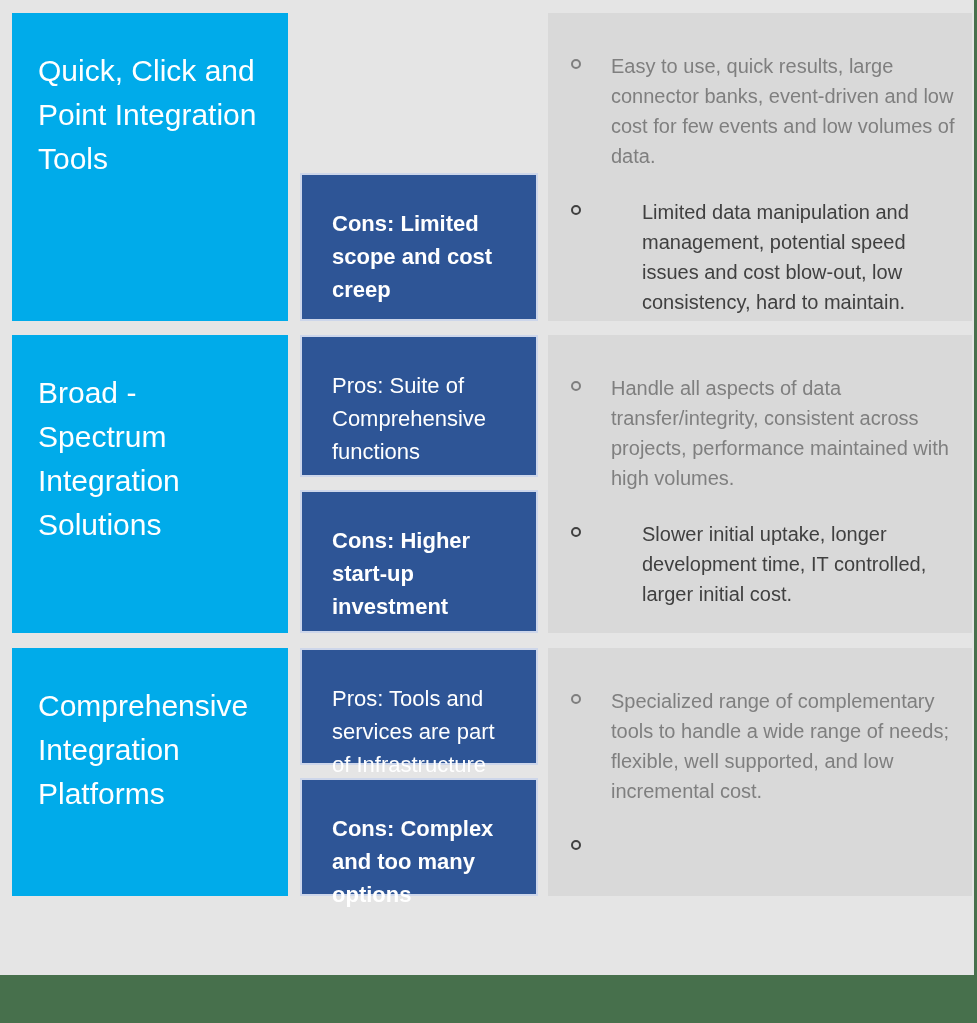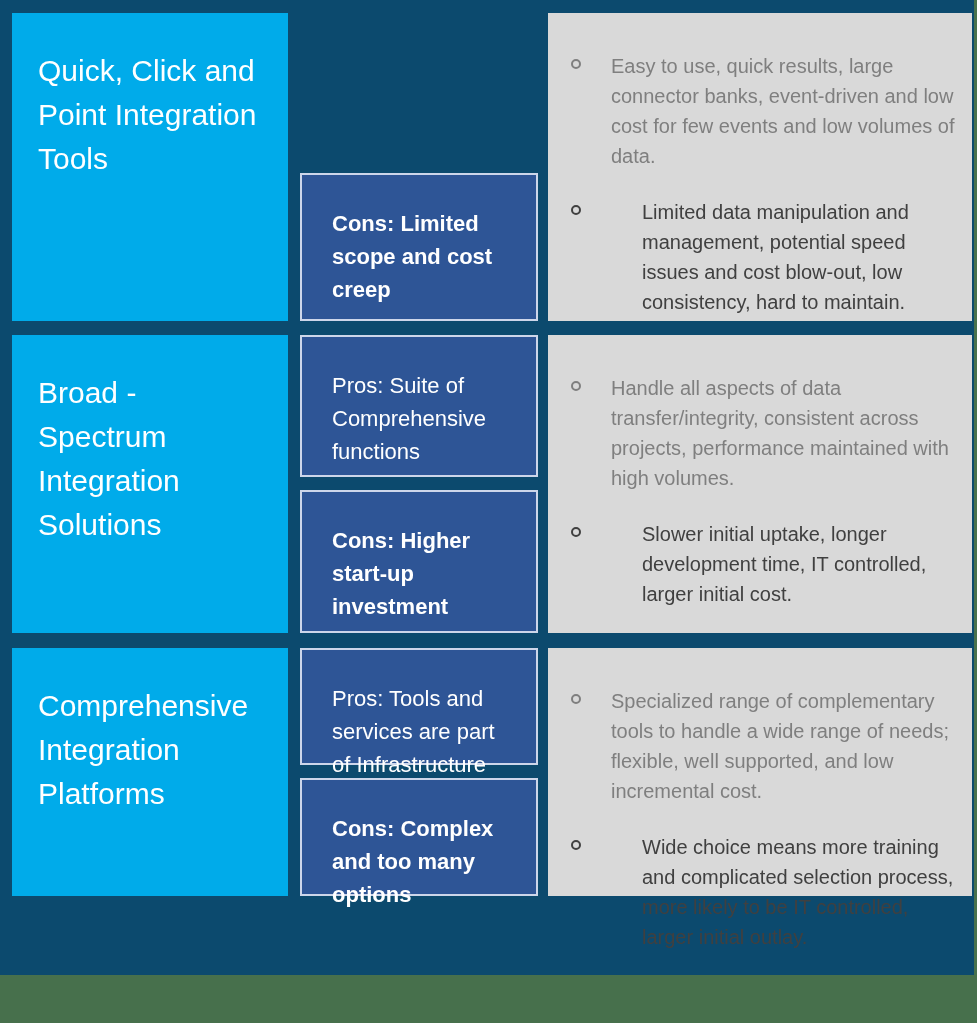--- a/index.html
+++ b/index.html
@@ -1,20 +1,20 @@
 <!DOCTYPE html>
 <html><head>
 <meta charset="utf-8">
 <style>
   html, body { margin: 0; padding: 0; background: #ffffff; }
   .slide {
     position: relative;
     width: 977px;
     height: 1023px;
-    background: #0c4a6e;
+    background: #e5e5e5;
     overflow: hidden;
     font-family: "Liberation Sans", sans-serif;
   }
   .row { position: absolute; left: 12px; width: 960px; }
   .row-0 { top: 13px;  height: 308px; }
   .row-1 { top: 335px; height: 298px; padding-left: 16px; }
   .row-2 { top: 648px; height: 248px; }
 
   .cell { position: absolute; box-sizing: border-box; }
 
@@ -132,20 +132,19 @@
     <div class="cell cons-box">
       <div>Cons: Complex and too many options</div>
     </div>
     <div class="cell gray-box">
       <div class="bullet light">
         <span class="dot"></span>
         <span class="btxt">Specialized range of complementary tools to handle a wide range of needs; flexible, well supported, and low incremental cost.</span>
       </div>
       <div class="bullet dark">
         <span class="dot"></span>
-        <span class="btxt">Wide choice means more training and complicated selection process, more likely to be IT controlled, larger initial outlay.</span>
       </div>
     </div>
   </section>
 
   <div class="right-edge"></div>
   <div class="bottom-bar"></div>
 </div>
 
 </body></html>

